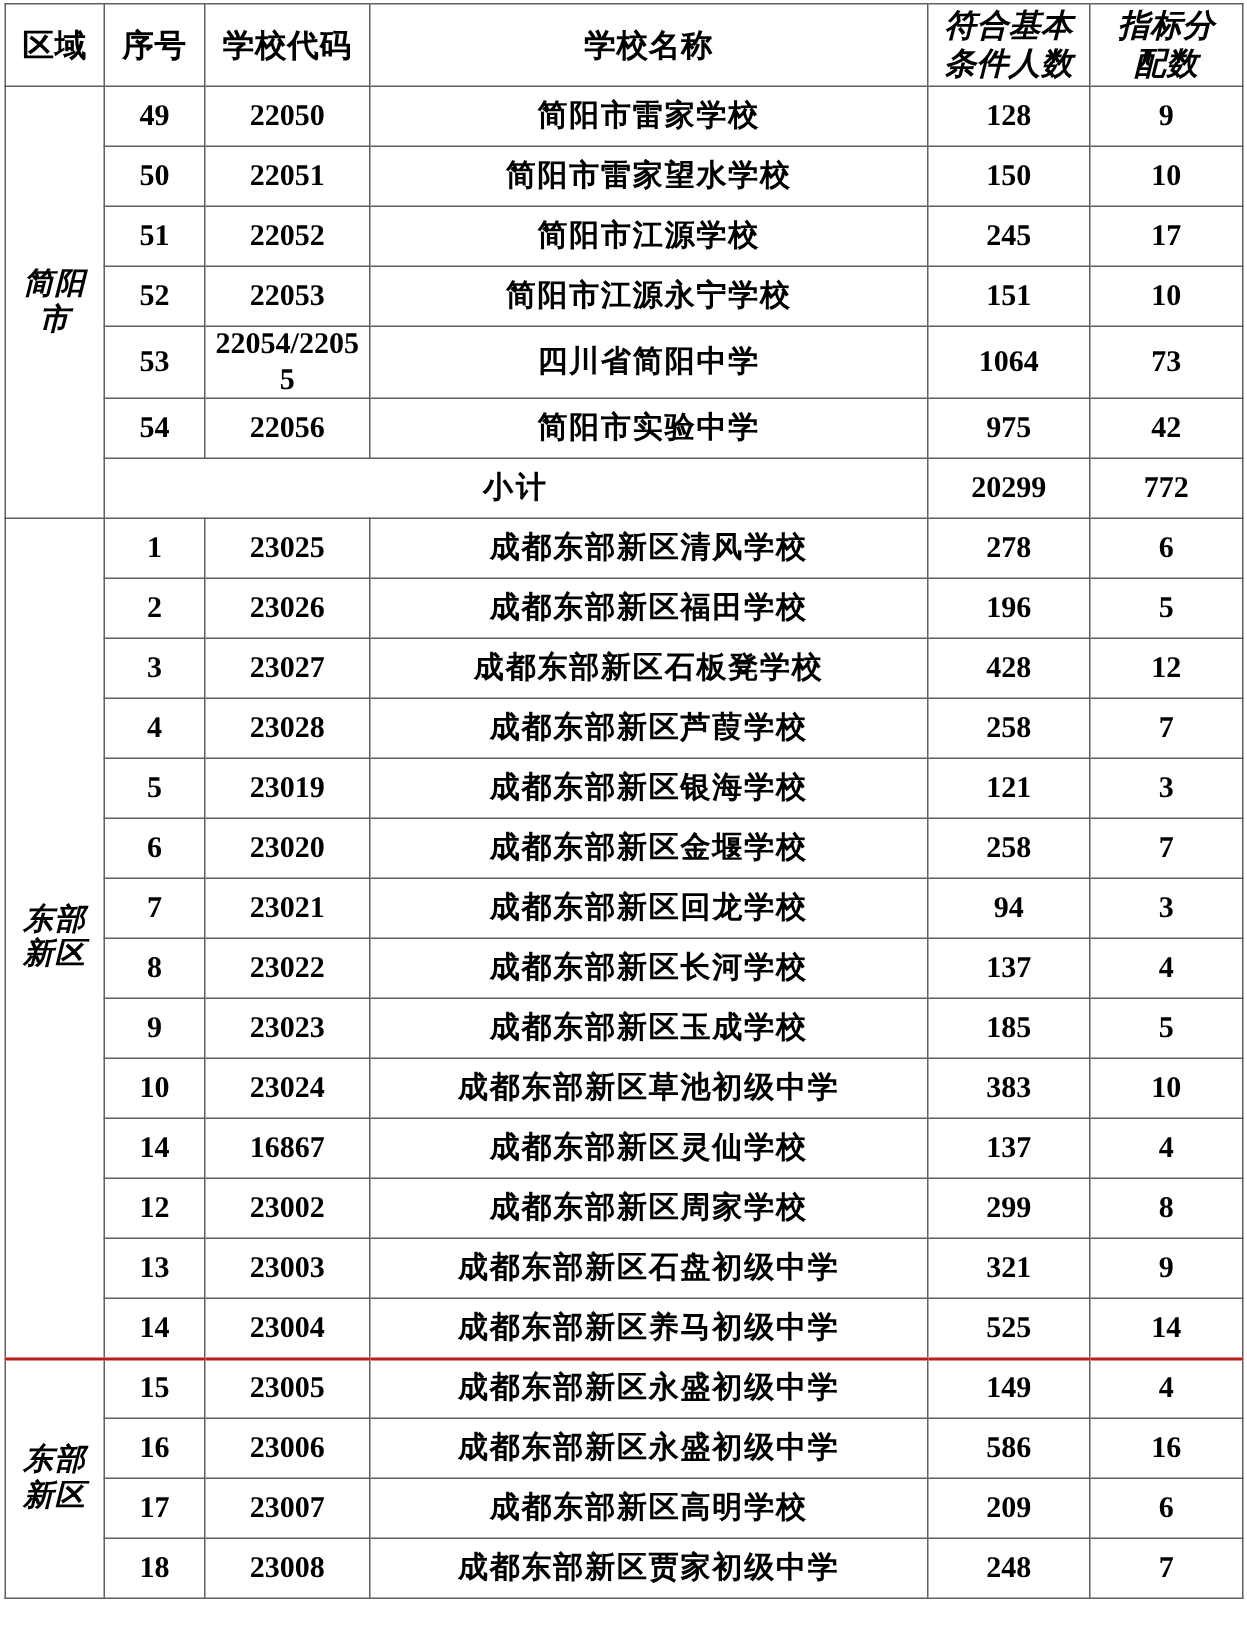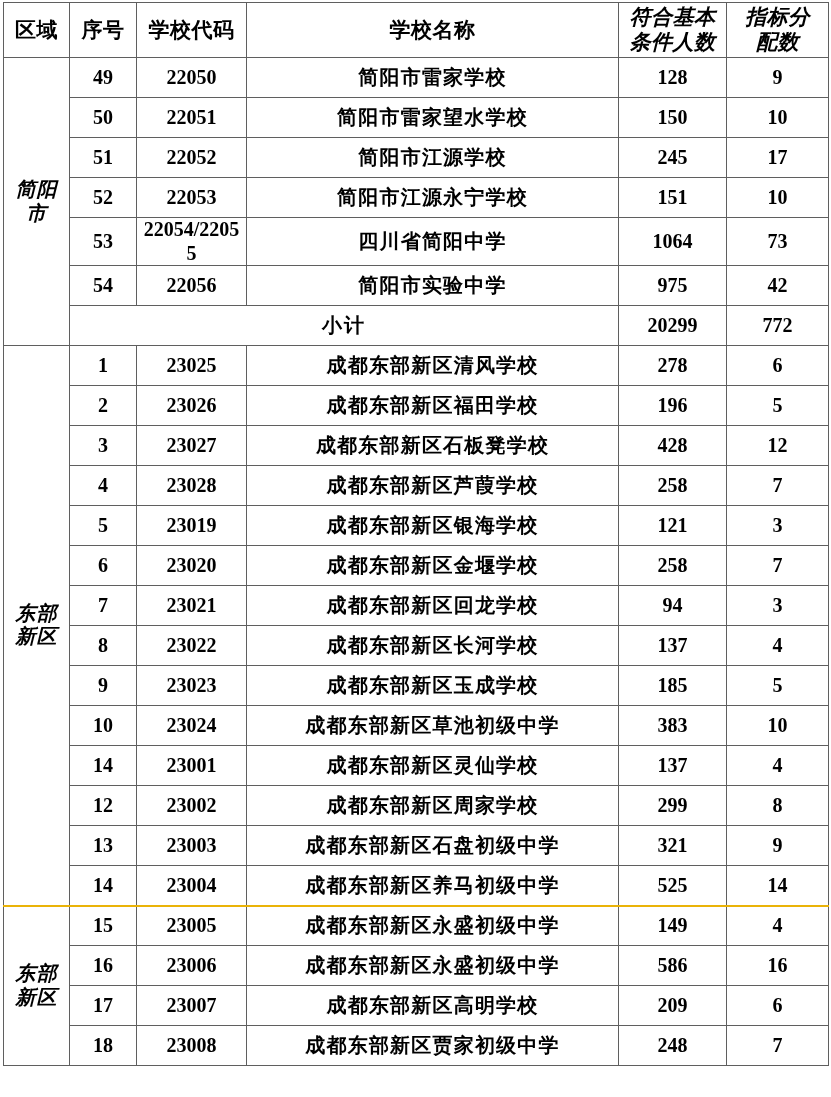--- a/index.html
+++ b/index.html
@@ -85,21 +85,21 @@
     height: 58px;
   }
 
   td.subtotal-label {
     font-size: 20px;
     letter-spacing: 2px;
   }
 
   
   tr.group-break > td {
-    border-top: 2px solid #eab308;
+    border-top: 2px solid #b91c1c;
   }
 
   .hdr-wrap { display: block; font-style: italic; }
 </style>
 </head>
 <body>
 
 <div id="sheet">
   <table class="alloc">
     <colgroup>
@@ -247,21 +247,21 @@
         </tr>
         <tr>
           <td class="num">10</td>
           <td class="code">23024</td>
           <td class="school">成都东部新区草池初级中学</td>
           <td class="num">383</td>
           <td class="num">10</td>
         </tr>
         <tr>
           <td class="num">14</td>
-          <td class="code">23001</td>
+          <td class="code">16867</td>
           <td class="school">成都东部新区灵仙学校</td>
           <td class="num">137</td>
           <td class="num">4</td>
         </tr>
         <tr>
           <td class="num">12</td>
           <td class="code">23002</td>
           <td class="school">成都东部新区周家学校</td>
           <td class="num">299</td>
           <td class="num">8</td>

